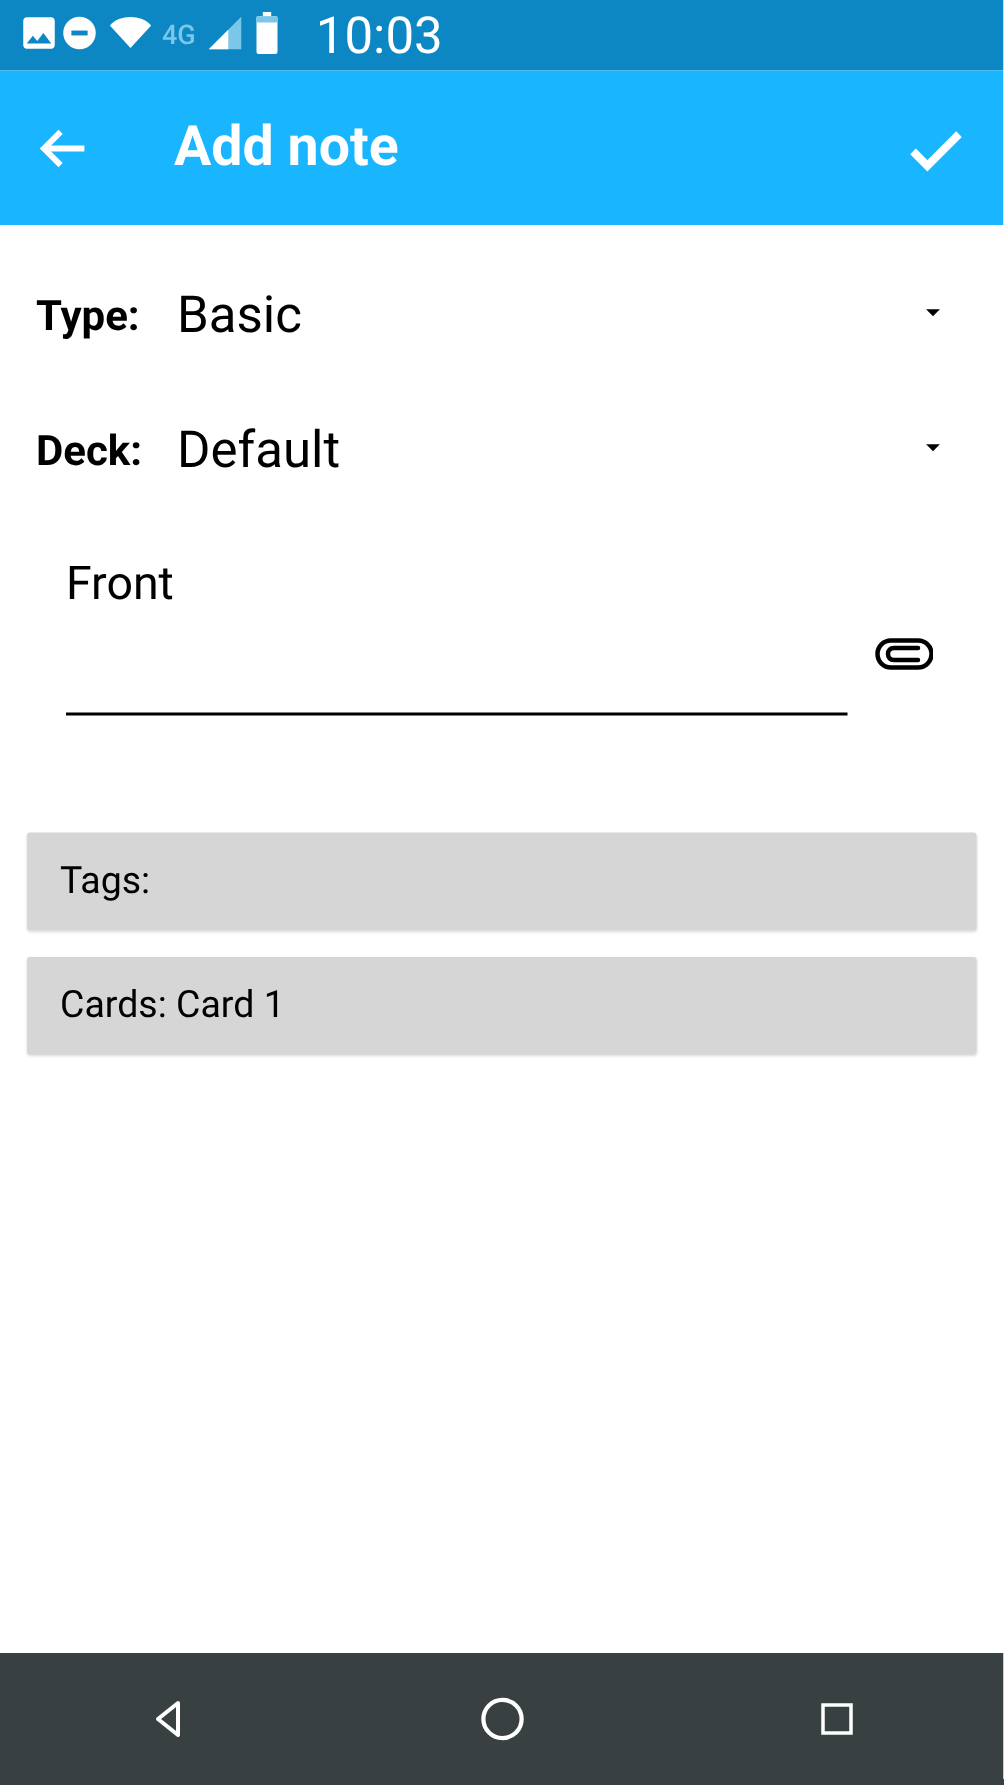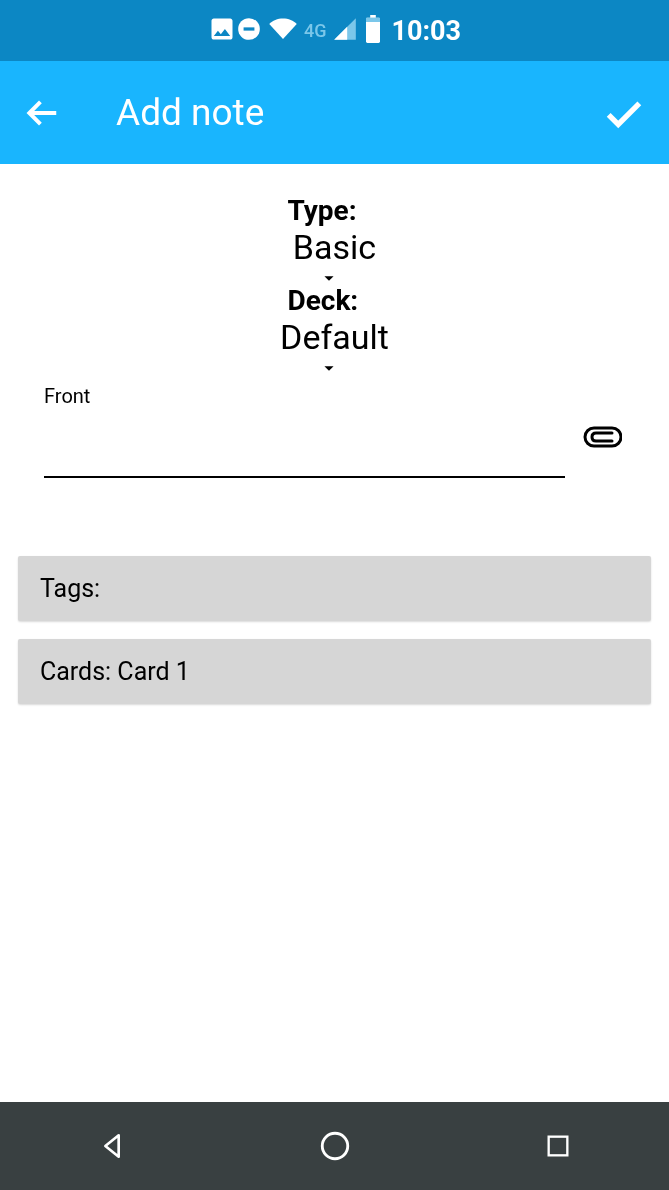--- a/index.html
+++ b/index.html
@@ -11,62 +11,62 @@
     body {
       width: 669px;
       height: 1190px;
       background: #ffffff;
       display: flex;
       flex-direction: column;
       overflow: hidden;
     }
     
     .status-bar {
-      height: 61px;
+      height: 47px;
       background: #0c87c4;
       display: flex;
       align-items: center;
-      justify-content: center;
+      justify-content: flex-start;
       padding: 0 12px;
       color: #ffffff;
     }
     .status-left {
       display: flex;
       align-items: center;
     }
     .status-right {
       display: flex;
       align-items: center;
       gap: 6px;
     }
     .status-time {
-      font-size: 27px;
-      font-weight: 700;
-      margin-left: 3px;
+      font-size: 34px;
+      font-weight: 400;
+      margin-left: 18px;
     }
     
     .app-bar {
       height: 103px;
       background: #19b5fe;
       display: flex;
       align-items: center;
       padding: 0 20px;
       color: #ffffff;
     }
     .back-btn {
       width: 44px;
       height: 44px;
       display: flex;
       align-items: center;
       justify-content: center;
       cursor: pointer;
     }
     .app-title {
       font-size: 37px;
-      font-weight: 400;
+      font-weight: 700;
       margin-left: 52px;
       flex: 1;
     }
     .check-btn {
       width: 50px;
       height: 50px;
       display: flex;
       align-items: center;
       justify-content: center;
       cursor: pointer;
@@ -77,21 +77,20 @@
       background: #ffffff;
       padding-top: 30px;
     }
     .selector-row {
       display: flex;
       align-items: center;
       padding: 0 24px;
       height: 60px;
       margin-bottom: 30px;
       cursor: pointer;
-      flex-direction: column;
     }
     .selector-label {
       font-size: 28px;
       font-weight: 700;
       color: #000;
       width: 94px;
     }
     .selector-value {
       font-size: 34px;
       font-weight: 400;
@@ -102,21 +101,21 @@
       margin-right: 12px;
     }
     
     .fields {
       padding: 10px 44px 0 44px;
     }
     .field-block {
       margin-bottom: 22px;
     }
     .field-label {
-      font-size: 20px;
+      font-size: 31px;
       font-weight: 400;
       color: #000;
       margin-bottom: 6px;
     }
     .field-input-row {
       display: flex;
       align-items: flex-end;
       gap: 14px;
     }
     .field-input {

